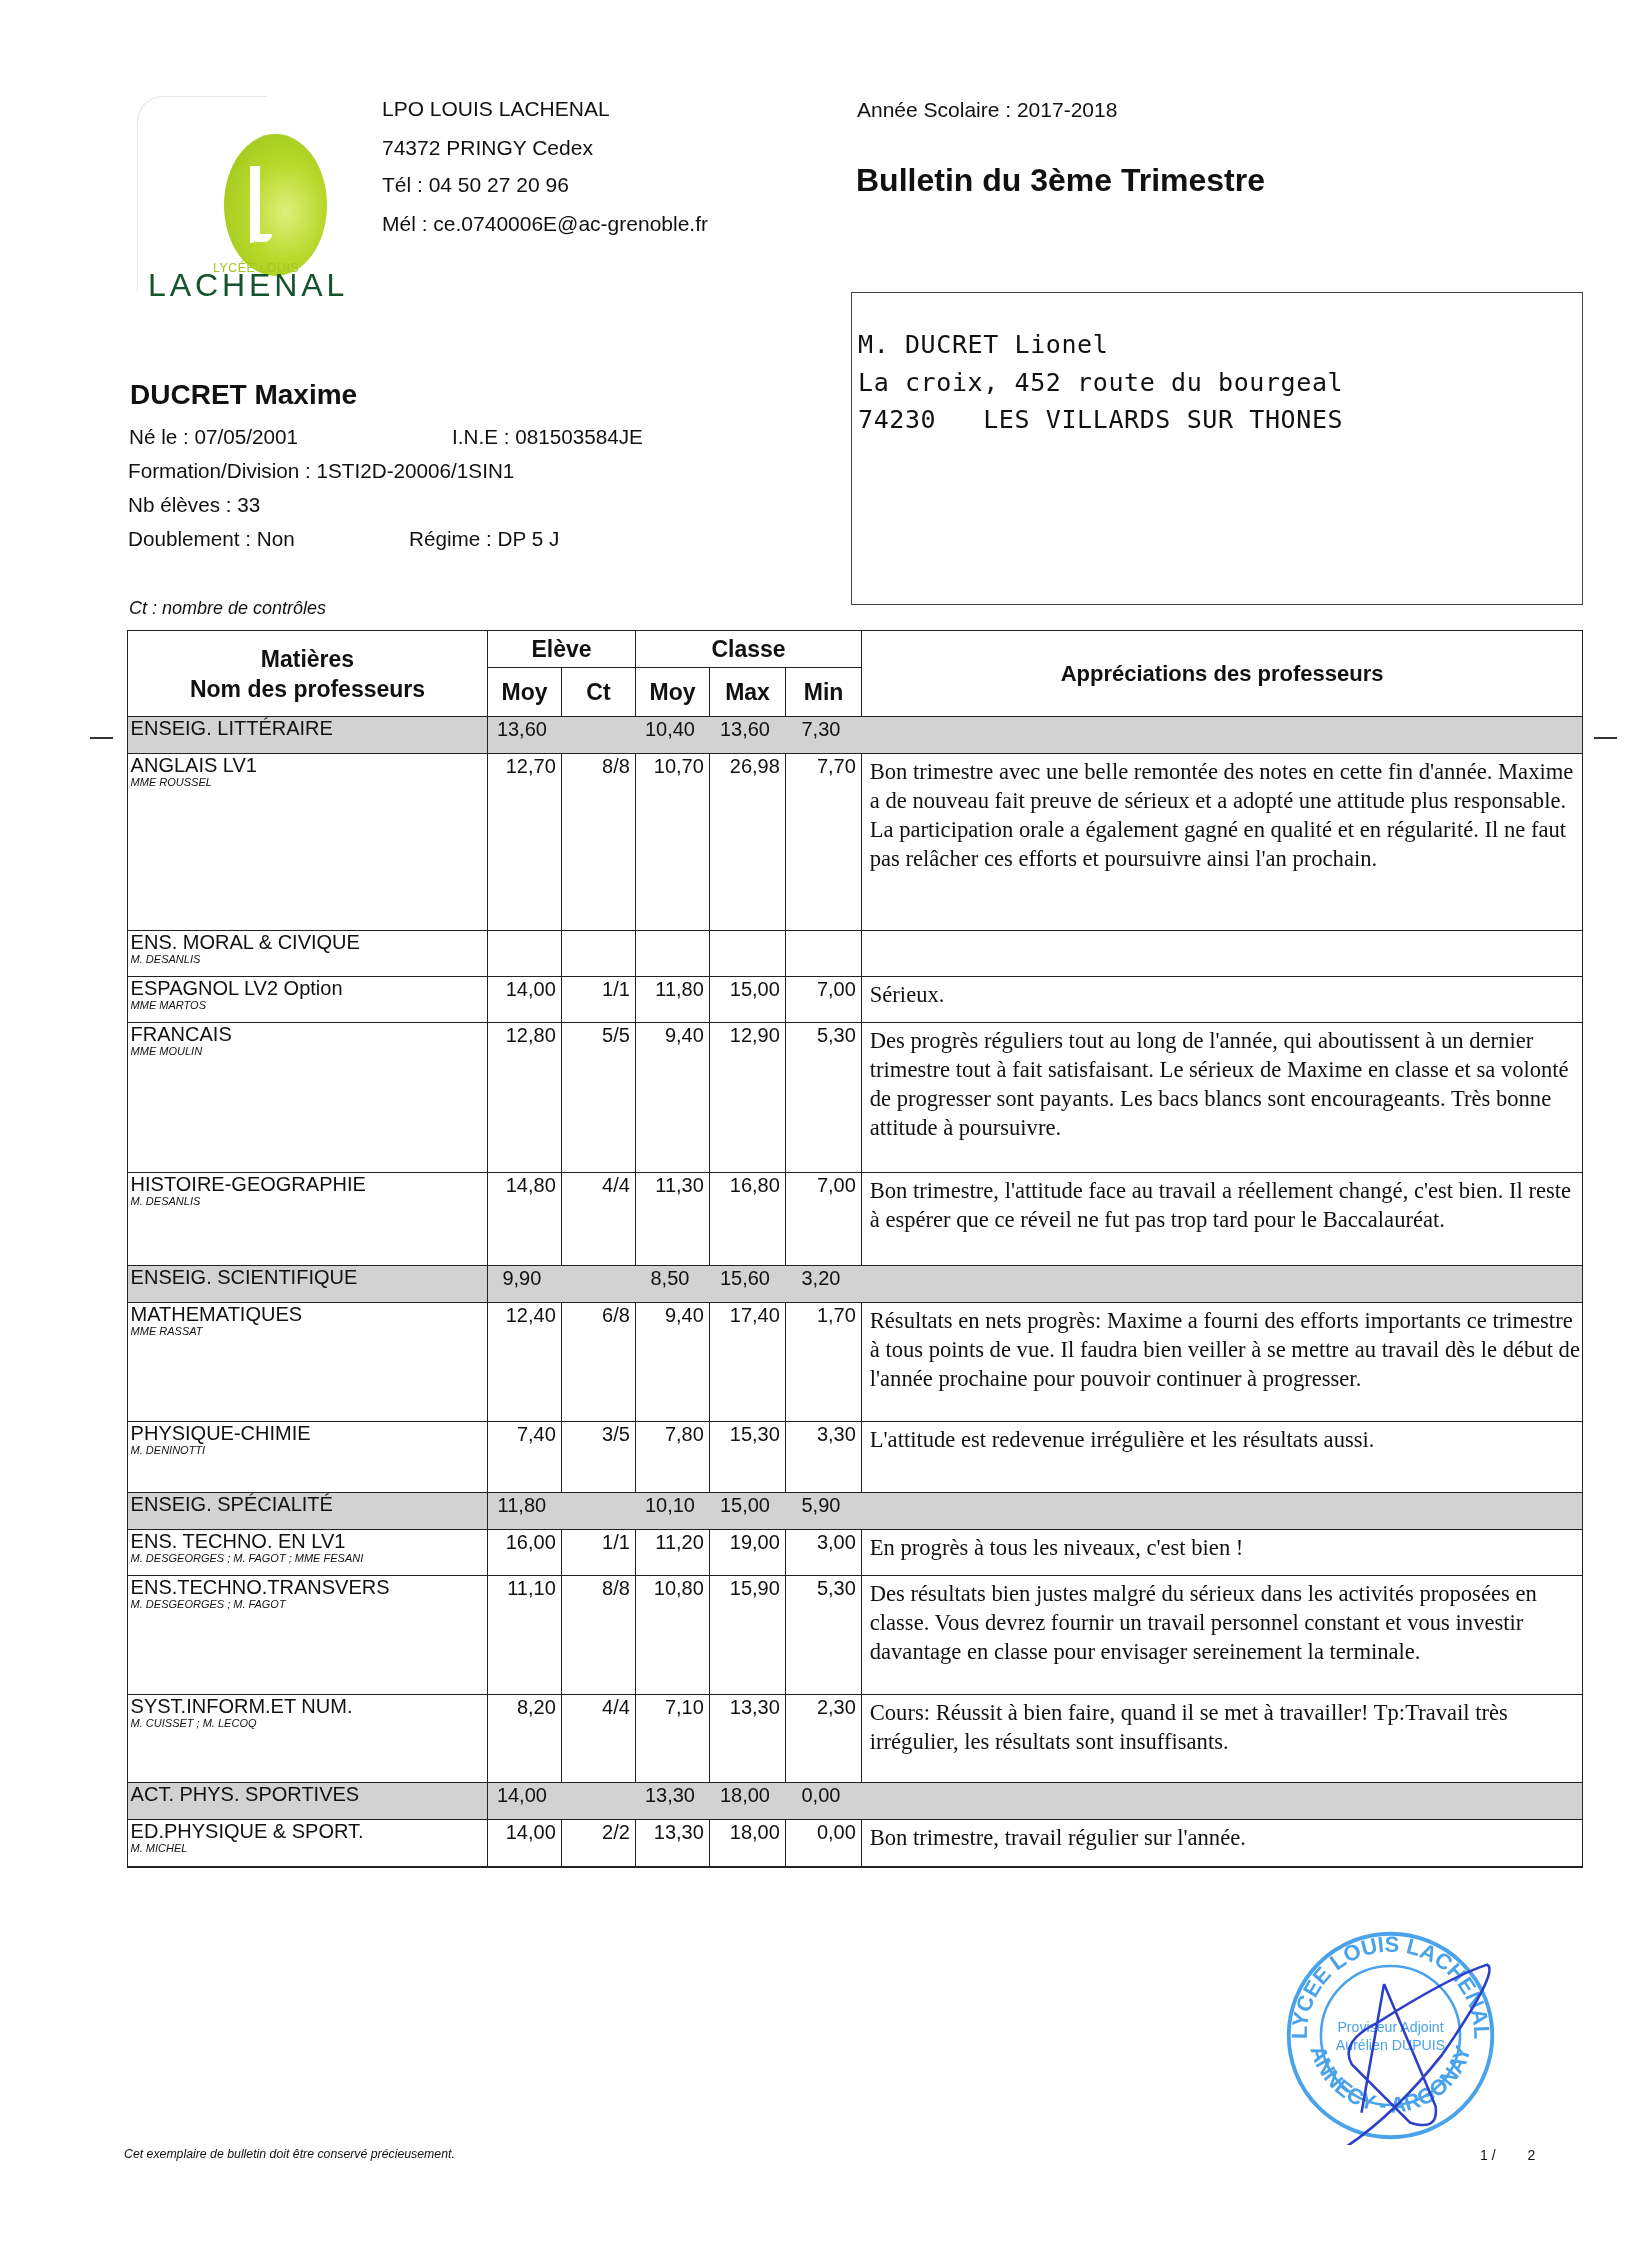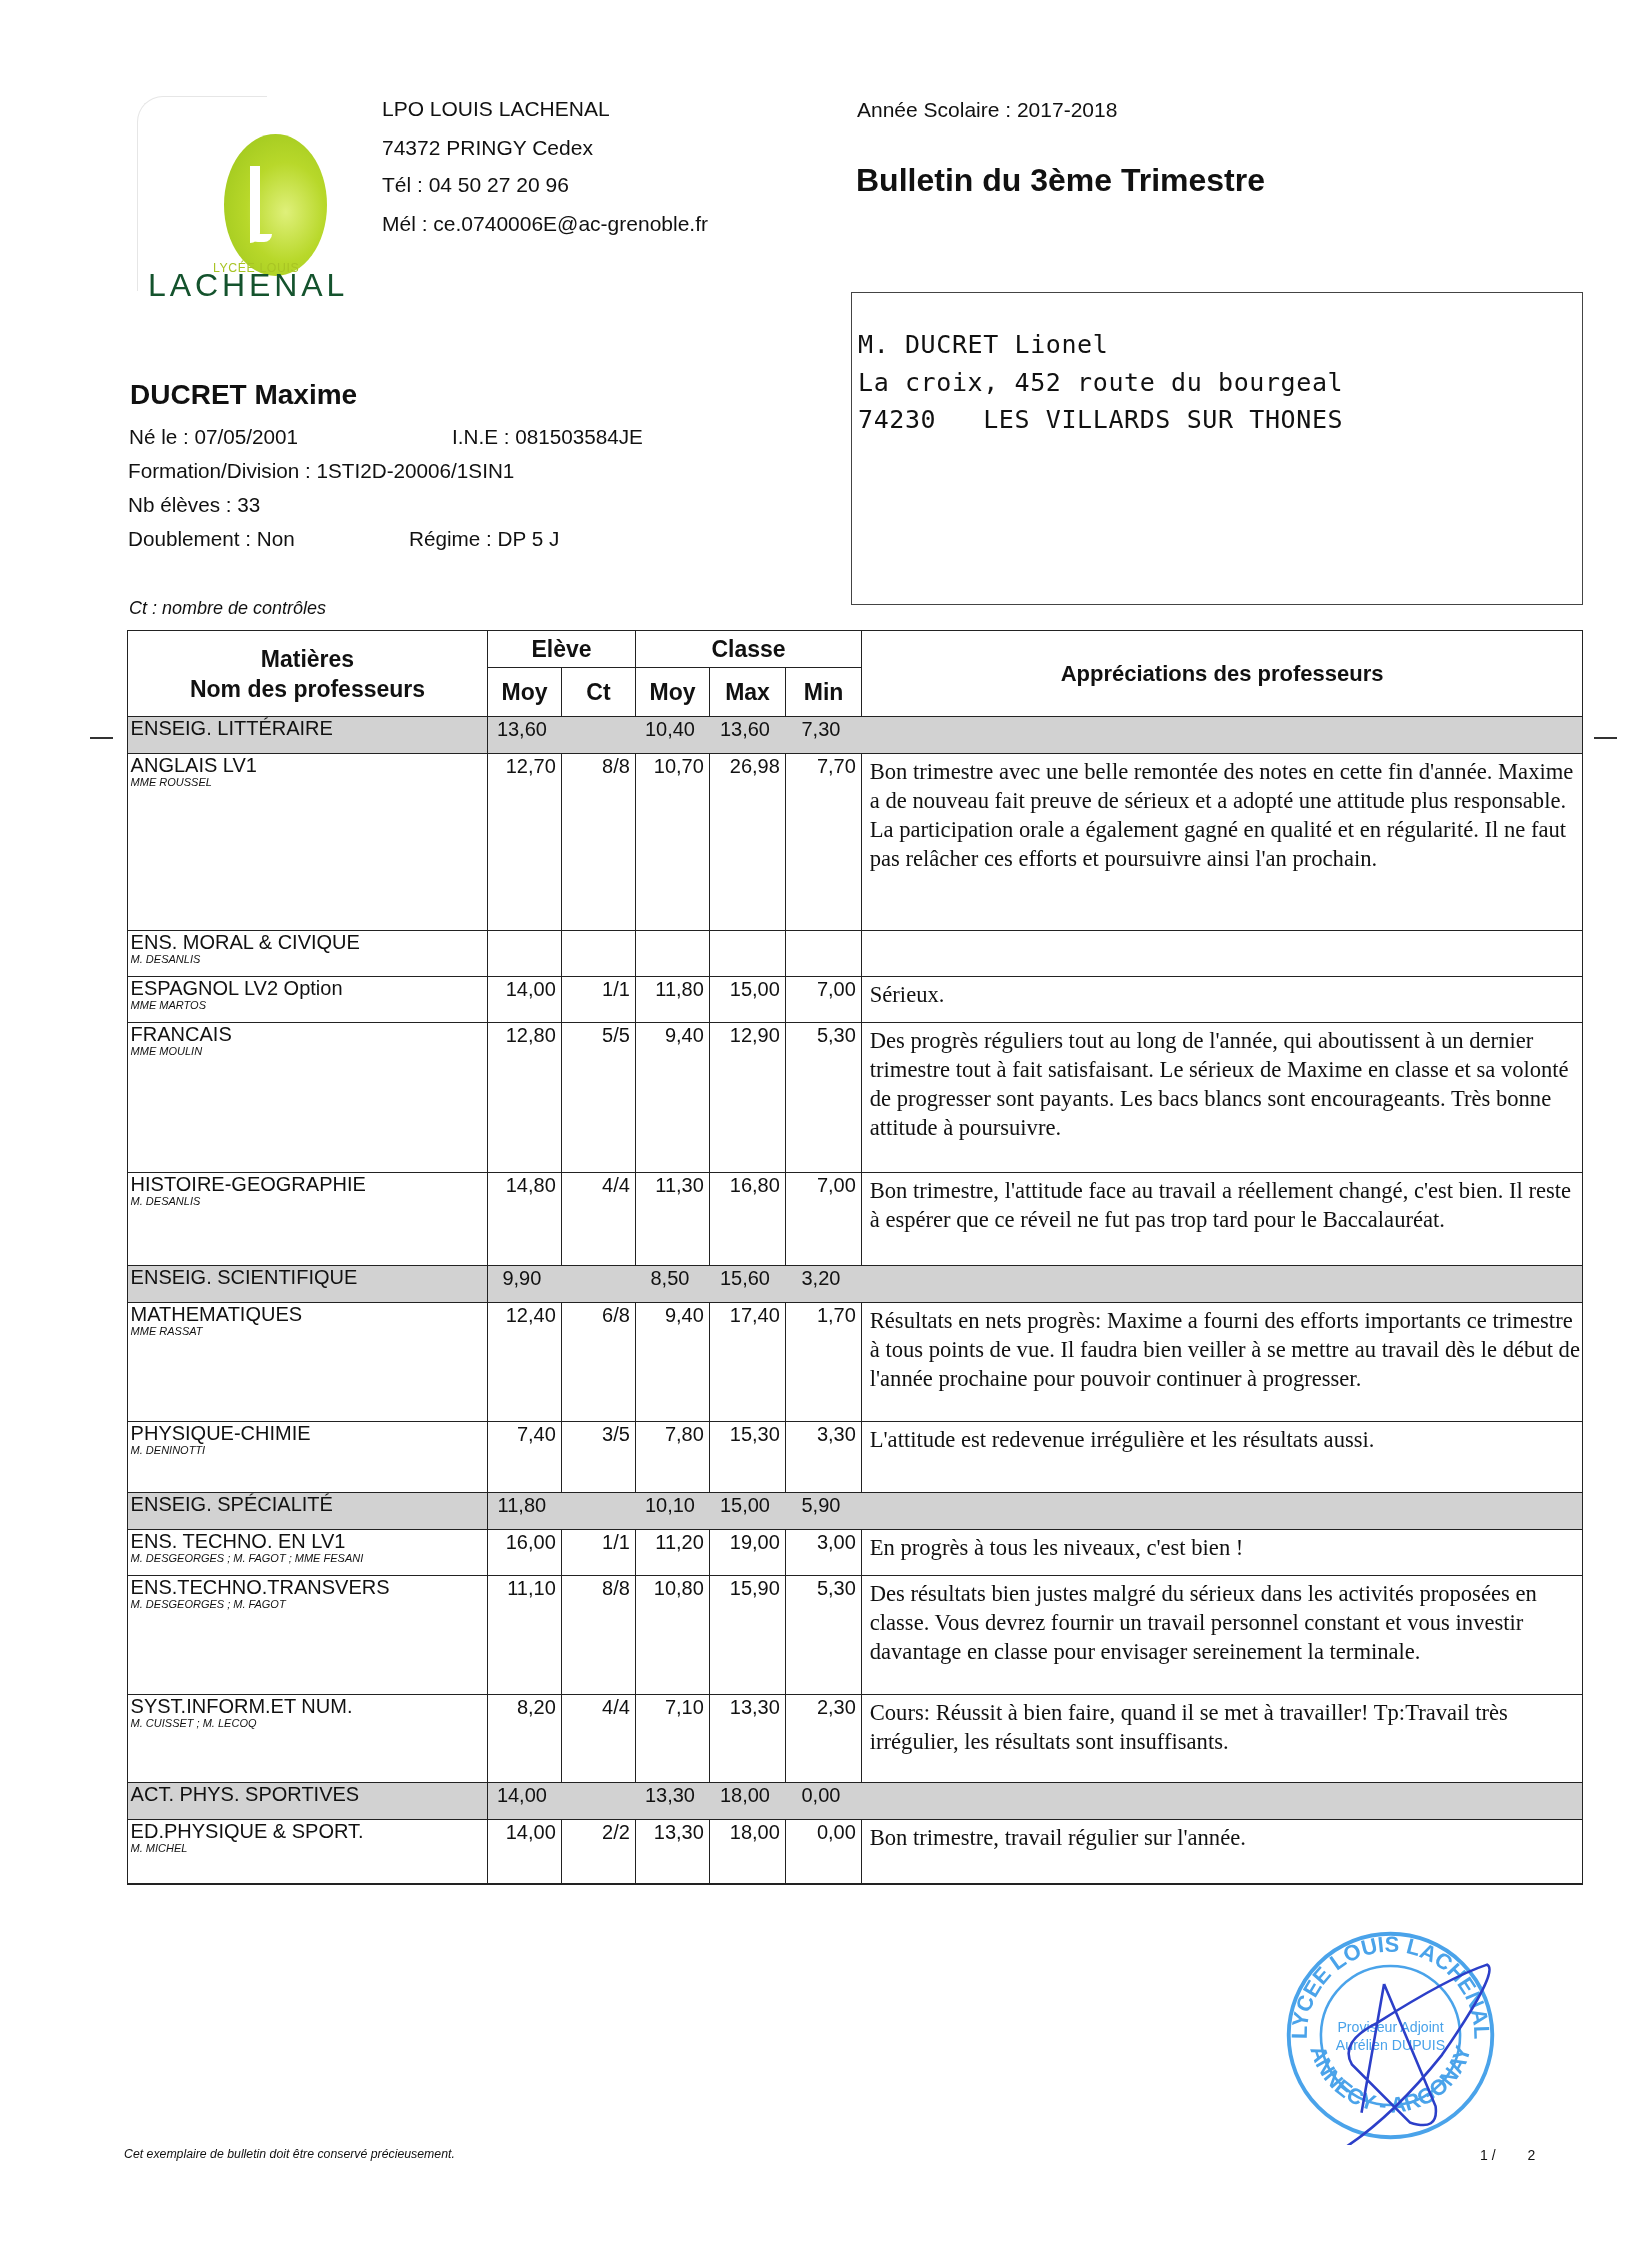--- a/index.html
+++ b/index.html
@@ -264,21 +264,21 @@
     <tr class="group-row">
       <td class="subj">ACT. PHYS. SPORTIVES</td>
       <td class="num nob">14,00</td>
       <td class="num nob"></td>
       <td class="num nob">13,30</td>
       <td class="num nob">18,00</td>
       <td class="num nob">0,00</td>
       <td></td>
     </tr>
 
-    <tr style="height:64px;">
+    <tr style="height:47px;">
       <td style="border-bottom:2.6px solid #222;">
           <div class="subj">ED.PHYSIQUE &amp; SPORT.</div>
           <div class="prof">M. MICHEL</div>
         </td>
       <td class="num" style="border-bottom:2.6px solid #222;">14,00</td>
       <td class="num" style="border-bottom:2.6px solid #222;">2/2</td>
       <td class="num" style="border-bottom:2.6px solid #222;">13,30</td>
       <td class="num" style="border-bottom:2.6px solid #222;">18,00</td>
       <td class="num" style="border-bottom:2.6px solid #222;">0,00</td>
       <td class="appr" style="border-bottom:2.6px solid #222;">Bon trimestre, travail régulier sur l'année.</td>

